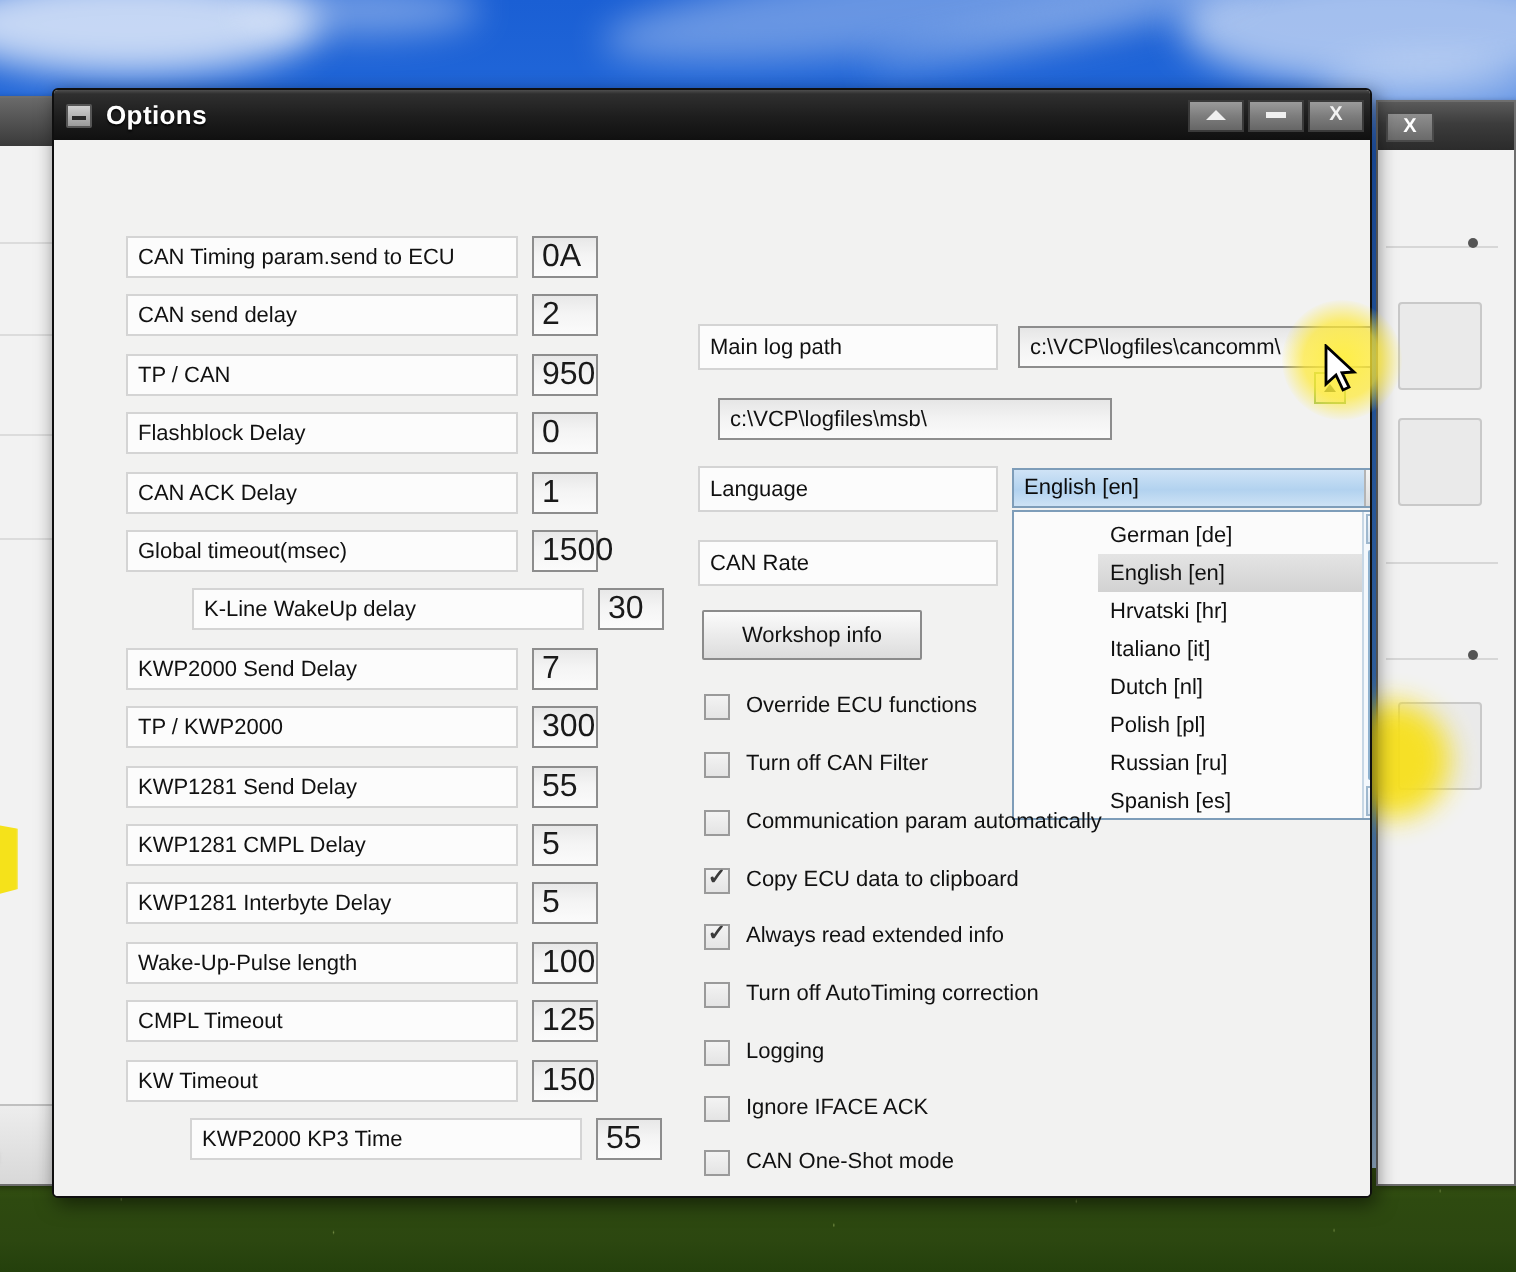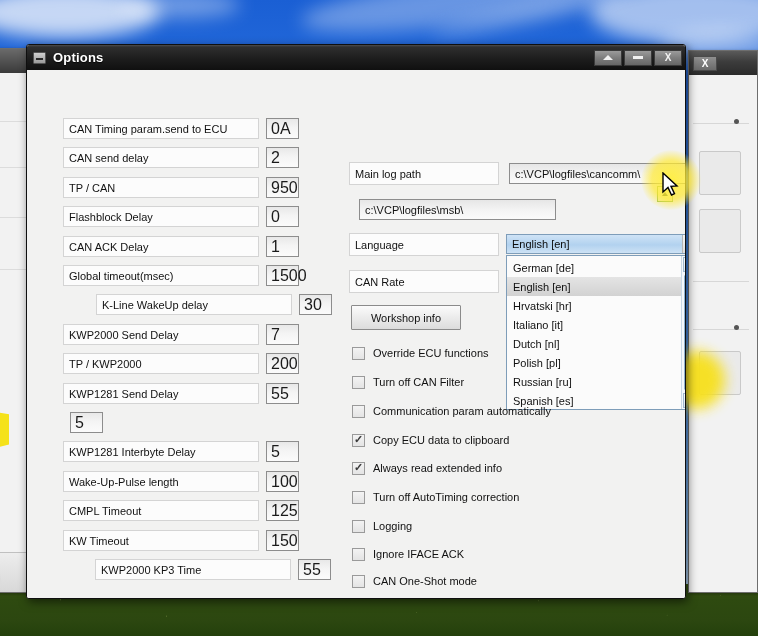--- a/index.html
+++ b/index.html
@@ -222,21 +222,21 @@
     width:17px; height:100%;
     background:linear-gradient(to bottom,#f4f4f4,#dcdcdc);
     border-left:1px solid #b4b4b4;
     display:flex; align-items:center; justify-content:center;
   }
   #language-list {
     position:absolute; left:479px; top:185px; width:194px; height:155px;
     background:#fbfbfb; border:1px solid #7e9db9;
     overflow:hidden; display:flex;
   }
-  #language-list .items { flex:1 1 auto; padding-top:2px; }
+  #language-list .items { flex:1 1 auto; padding-top:2px;margin-left:42px; }
   #language-list .item {
     height:19px; display:flex; align-items:center; padding-left:6px;
     font-size:11px; color:#101010; white-space:nowrap;
   }
   #language-list .item.highlight {
     background:linear-gradient(to bottom,#e4e4e4,#d2d2d2);
   }
   #lang-scrollbar {
     width:18px; flex:0 0 18px; background:#f4f8fc;
     border-left:1px solid #c7d7e5;
@@ -387,27 +387,28 @@
         <div class="field-row" style="left: 36px; top: 224px; padding-left: 33px;">
           <div class="field-label">K-Line WakeUp delay</div>
           <div class="field-value">30</div>
         </div>
         <div class="field-row" style="left: 36px; top: 254px;">
           <div class="field-label">KWP2000 Send Delay</div>
           <div class="field-value">7</div>
         </div>
         <div class="field-row" style="left: 36px; top: 283px;">
           <div class="field-label">TP / KWP2000</div>
-          <div class="field-value">200</div>
+          <div class="field-value">300</div>
         </div>
         <div class="field-row" style="left: 36px; top: 313px;">
           <div class="field-label">KWP1281 Send Delay</div>
           <div class="field-value">55</div>
         </div>
         <div class="field-row" style="left: 36px; top: 342px;">
+          <div class="field-label">KWP1281 CMPL Delay</div>
           <div class="field-value">5</div>
         </div>
         <div class="field-row" style="left: 36px; top: 371px;">
           <div class="field-label">KWP1281 Interbyte Delay</div>
           <div class="field-value">5</div>
         </div>
         <div class="field-row" style="left: 36px; top: 401px;">
           <div class="field-label">Wake-Up-Pulse length</div>
           <div class="field-value">100</div>
         </div>

